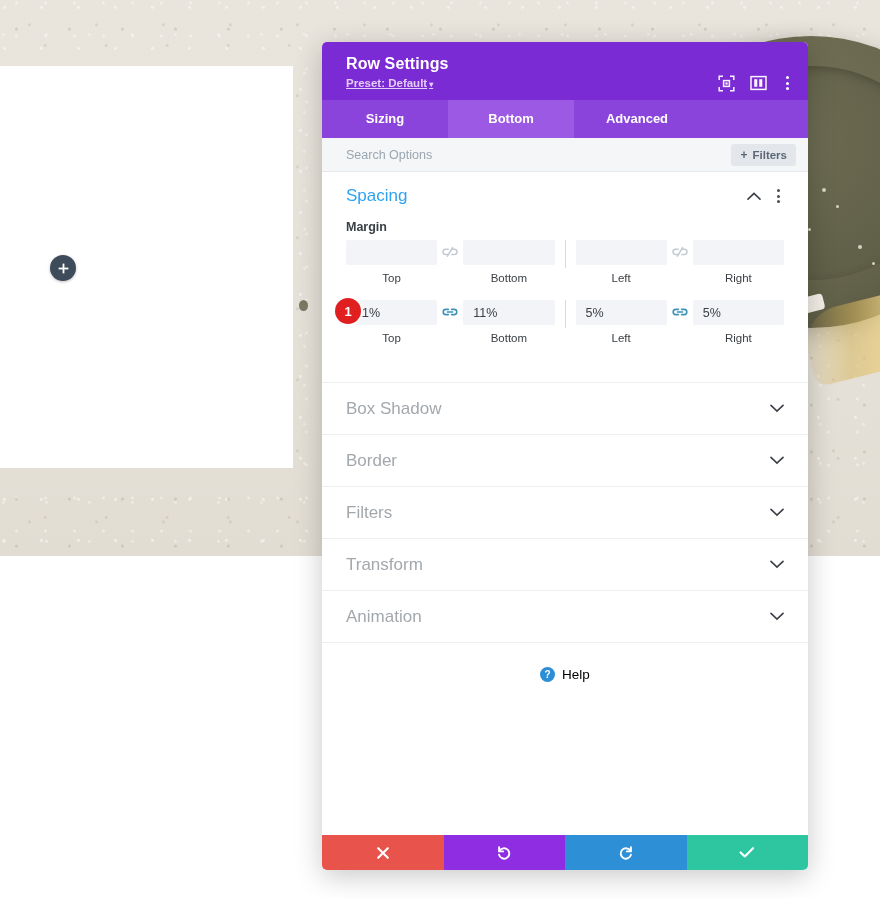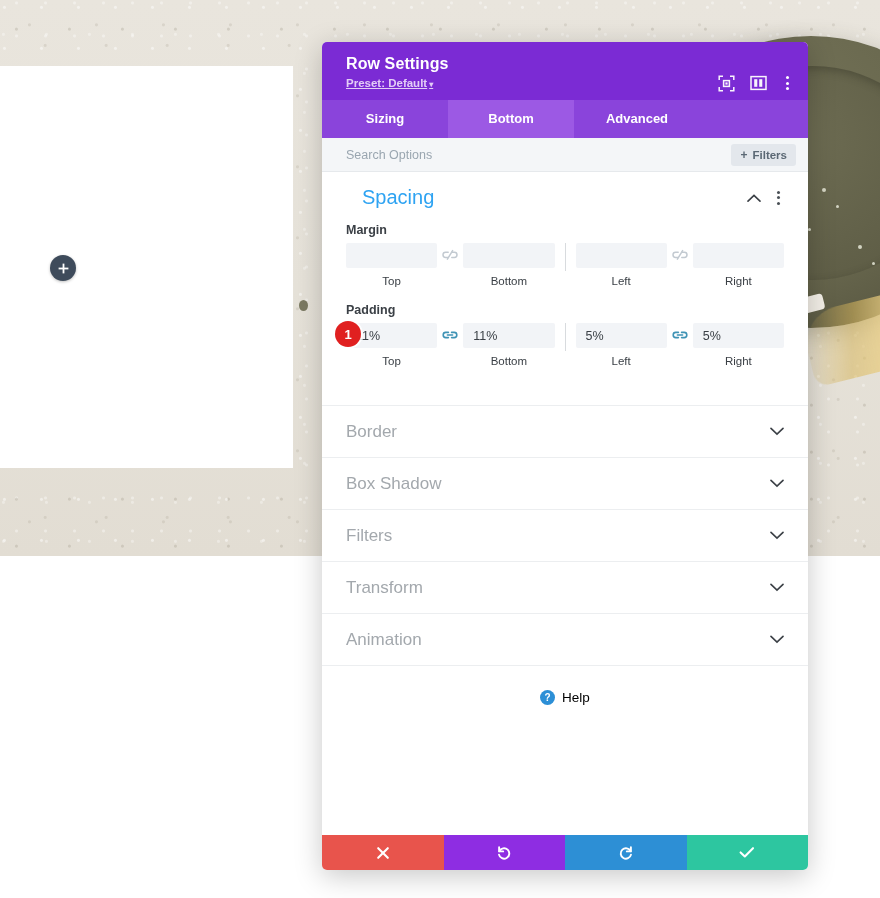--- a/index.html
+++ b/index.html
@@ -116,21 +116,21 @@
   .sec{
     border-bottom:1px solid #eceef0;padding:0 24px;
     display:flex;align-items:center;justify-content:space-between;height:51px;cursor:pointer;
   }
   .sec-title{font-size:17px;color:#a3a8ad;font-weight:normal;}
   .chev{color:#3b4046;font-size:13px;line-height:1;}
   .chev svg{display:block;}
 
   .sec-open{border-bottom:1px solid #eceef0;padding:14px 24px 22px;}
   .sec-open-head{display:flex;align-items:center;justify-content:space-between;margin-bottom:14px;}
-  .sec-open-title{font-size:20px;color:#2ea3f2;margin-left:16px;}
+  .sec-open-title{font-size:17px;color:#2ea3f2;}
   .sec-open-tools{display:flex;align-items:center;gap:12px;}
   .chev-up{color:#3b4046;}
   .kebab-dark{display:flex;flex-direction:column;gap:2.5px;align-items:center;cursor:pointer;padding:1px 4px;}
   .kebab-dark i{width:3px;height:3px;border-radius:50%;background:#4a5056;display:block;}
 
   .field-label{font-size:12.5px;color:#3b4046;font-weight:bold;margin:0 0 6px;}
   .quad{display:flex;align-items:flex-start;position:relative;margin-bottom:16px;}
   .quad-half{display:flex;align-items:flex-start;flex:1;}
   .quad-divider{width:1px;background:#d8dbde;height:28px;margin:0 10px;align-self:flex-start;}
   .qcell{flex:1;display:flex;flex-direction:column;align-items:center;}
@@ -297,21 +297,20 @@
               <path d="M10.6 1.6L5.4 10.2" fill="none" stroke="#c3cad1" stroke-width="1.5" stroke-linecap="round"></path>
             </svg>
           </span>
           <div class="qcell">
             <input class="qinput" type="text" value="" style="">
             <span class="qcap">Right</span>
           </div>
         </div>
       </div>
 
-      <div class="field-label">Padding</div>
       <div class="quad">
         <div class="badge">1</div>
         <div class="quad-half">
           <div class="qcell">
             <input class="qinput" type="text" value="11%" style="">
             <span class="qcap">Top</span>
           </div>
           <span class="link-icon">
             <svg width="16" height="13" viewBox="0 0 16 13">
               <path d="M6.4 3.4H3.8a2.6 2.6 0 0 0 0 5.2h2.6" fill="none" stroke="#3f93b5" stroke-width="1.6" stroke-linecap="round"></path>
@@ -339,30 +338,30 @@
           </span>
           <div class="qcell">
             <input class="qinput" type="text" value="5%" style="">
             <span class="qcap">Right</span>
           </div>
         </div>
       </div>
     </div>
 
     <div class="sec">
-      <span class="sec-title">Border</span>
+      <span class="sec-title">Box Shadow</span>
       <span class="chev">
         <svg width="14" height="9" viewBox="0 0 14 9">
             <path d="M1 1.4L7 7.2L13 1.4" fill="none" stroke="#3b4046" stroke-width="1.6" stroke-linecap="round"></path>
           </svg>
       </span>
     </div>
 
     <div class="sec">
-      <span class="sec-title">Box Shadow</span>
+      <span class="sec-title">Border</span>
       <span class="chev">
         <svg width="14" height="9" viewBox="0 0 14 9">
             <path d="M1 1.4L7 7.2L13 1.4" fill="none" stroke="#3b4046" stroke-width="1.6" stroke-linecap="round"></path>
           </svg>
       </span>
     </div>
 
     <div class="sec">
       <span class="sec-title">Filters</span>
       <span class="chev">

